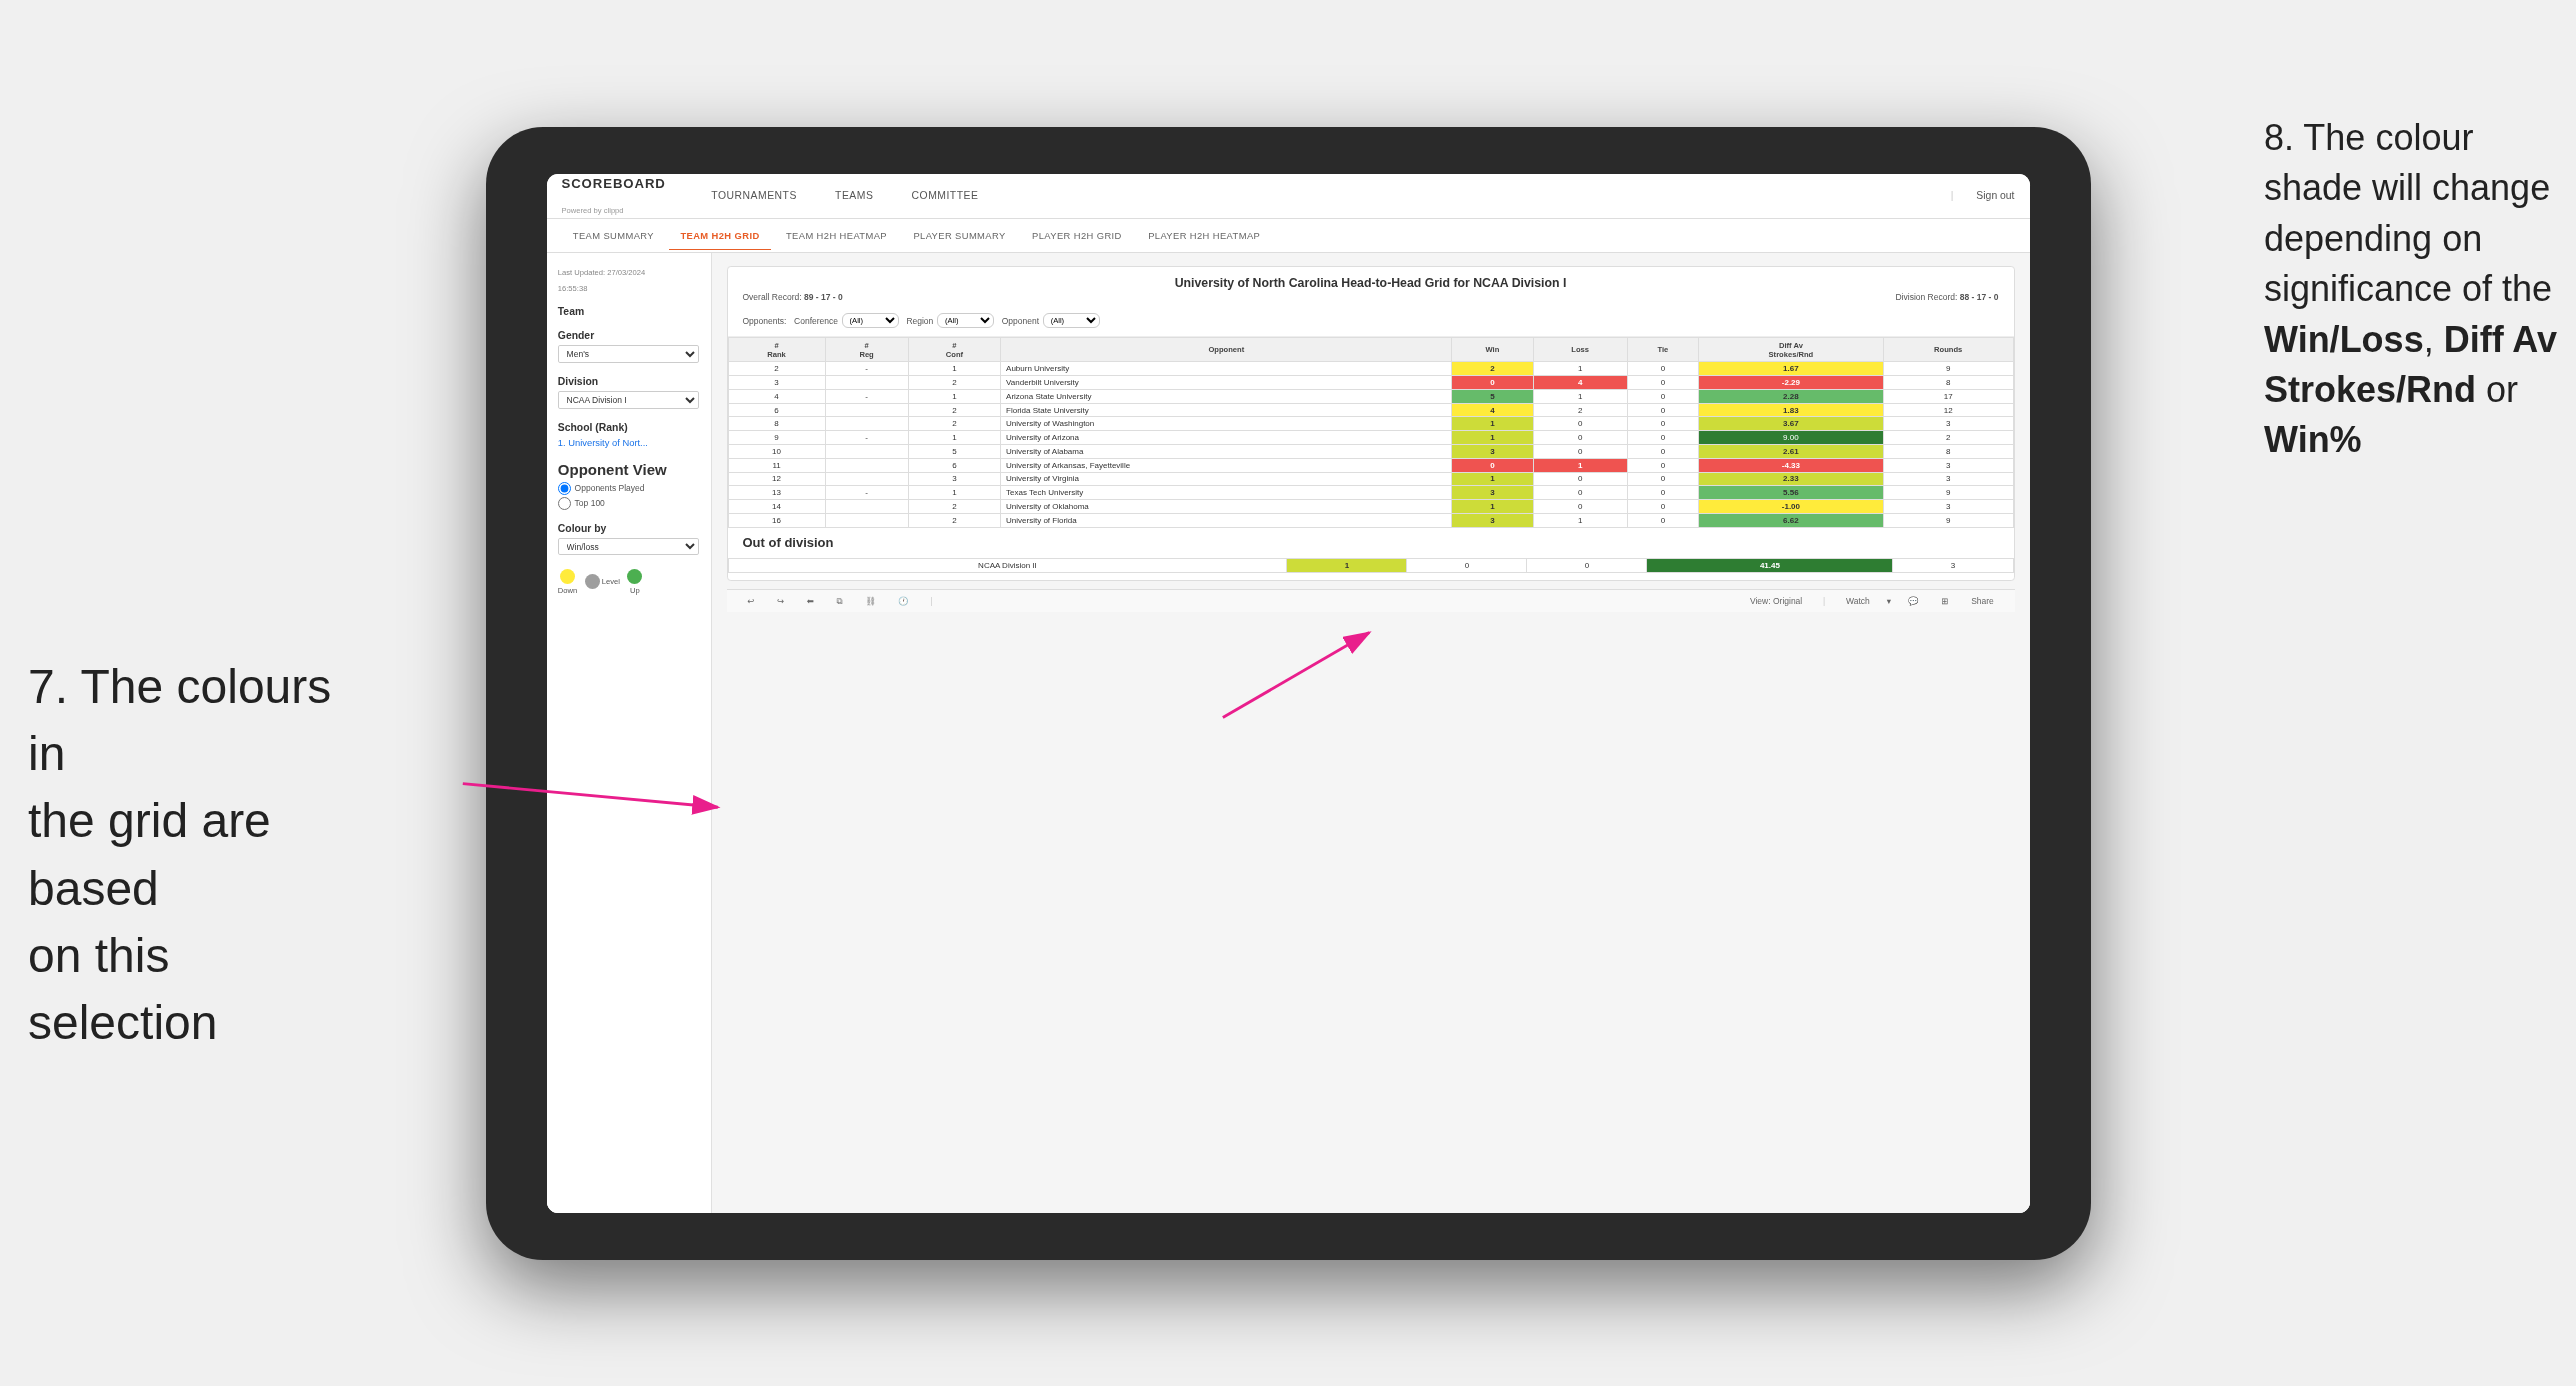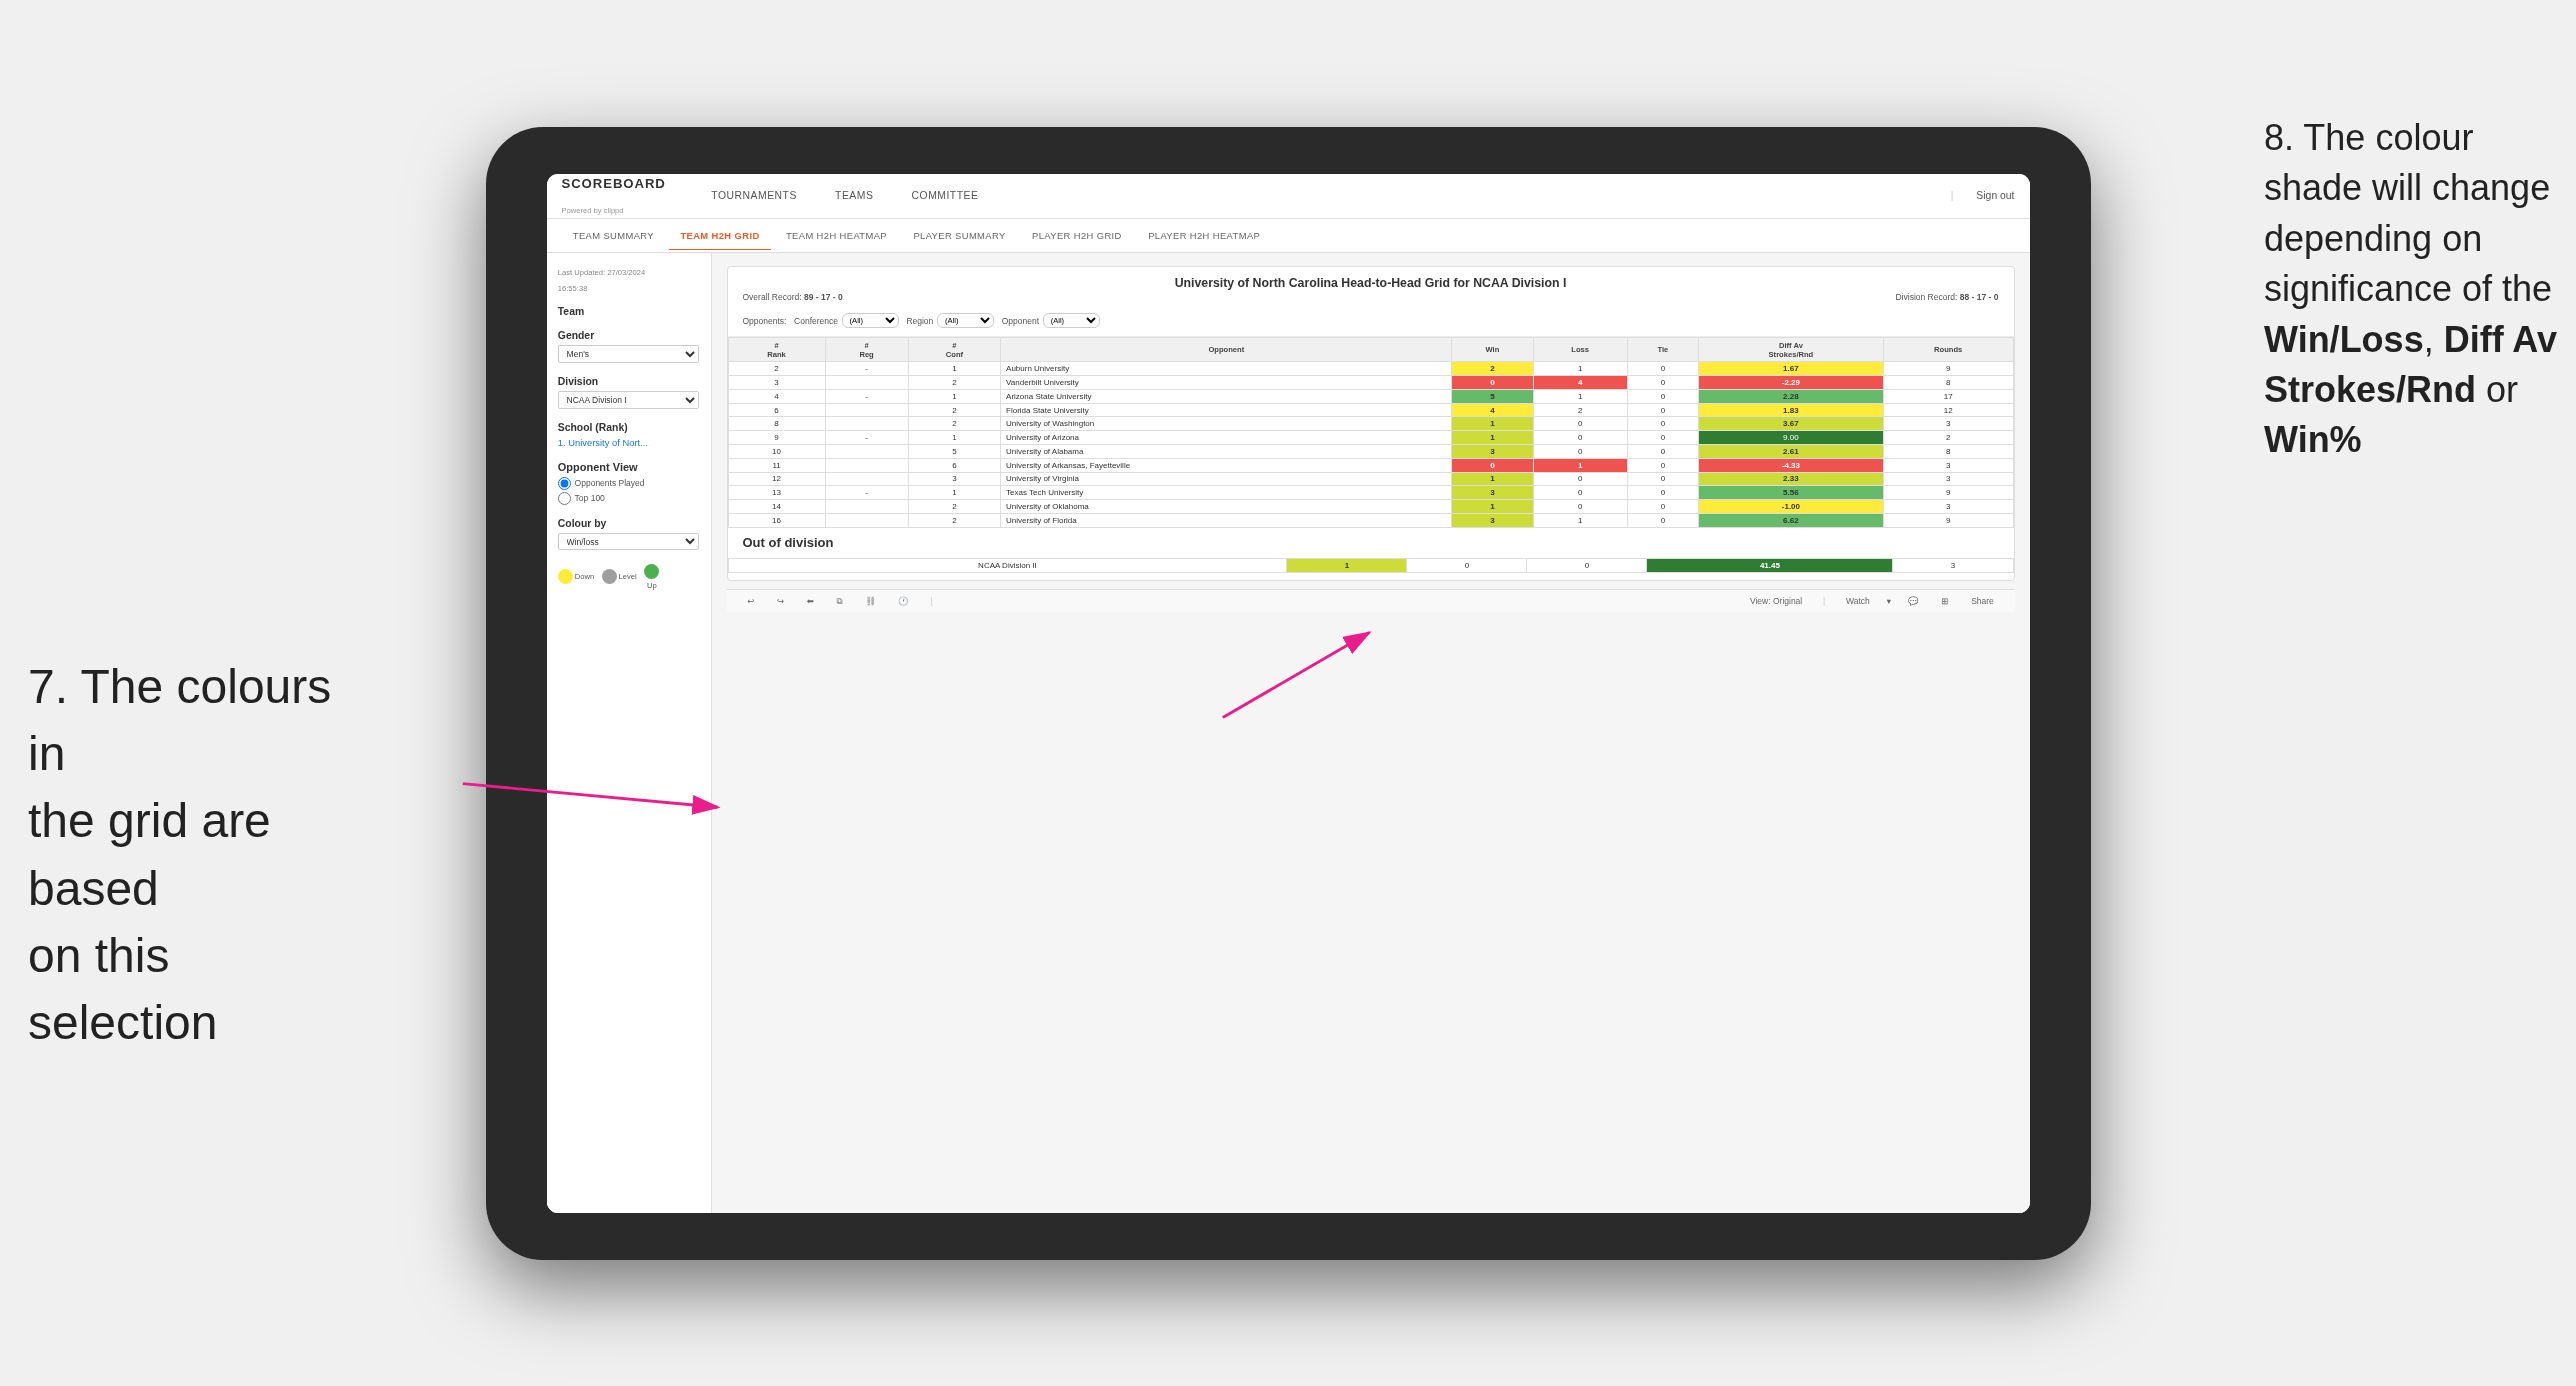--- a/index.html
+++ b/index.html
@@ -183,21 +183,21 @@
       color: #333;
     }
     .team-name {
       font-size: 9.4px;
       color: #1a73e8;
       cursor: pointer;
       margin-top: 1.9px;
     }
     .opponent-view-label {
       font-weight: 700;
-      font-size: 11px;
+      font-size: 15px;
       color: #333;
       margin-bottom: 3.8px;
     }
     .radio-row {
       display: flex;
       align-items: center;
       gap: 3.8px;
       font-size: 8.5px;
       color: #555;
       margin-bottom: 1.9px;
@@ -433,21 +433,21 @@
         </div>
 
         <div class="sidebar-section">
           <div class="colour-by-label">Colour by</div>
           <select class="sidebar-select">
             <option>Win/loss</option>
           </select>
         </div>
 
         <div class="legend-row">
-          <div style="display:flex;flex-direction:row;align-items:center;gap:1.9px;">
+          <div style="display:flex;flex-direction:column;align-items:center;gap:1.9px;">
             <div class="legend-dot" style="background:#ffeb3b;"></div>
             <span class="legend-label">Down</span>
           </div>
           <div style="display:flex;flex-direction:row;align-items:center;gap:1.9px;">
             <div class="legend-dot" style="background:#9e9e9e;"></div>
             <span class="legend-label">Level</span>
           </div>
           <div style="display:flex;flex-direction:column;align-items:center;gap:1.9px;">
             <div class="legend-dot" style="background:#4caf50;"></div>
             <span class="legend-label">Up</span>

